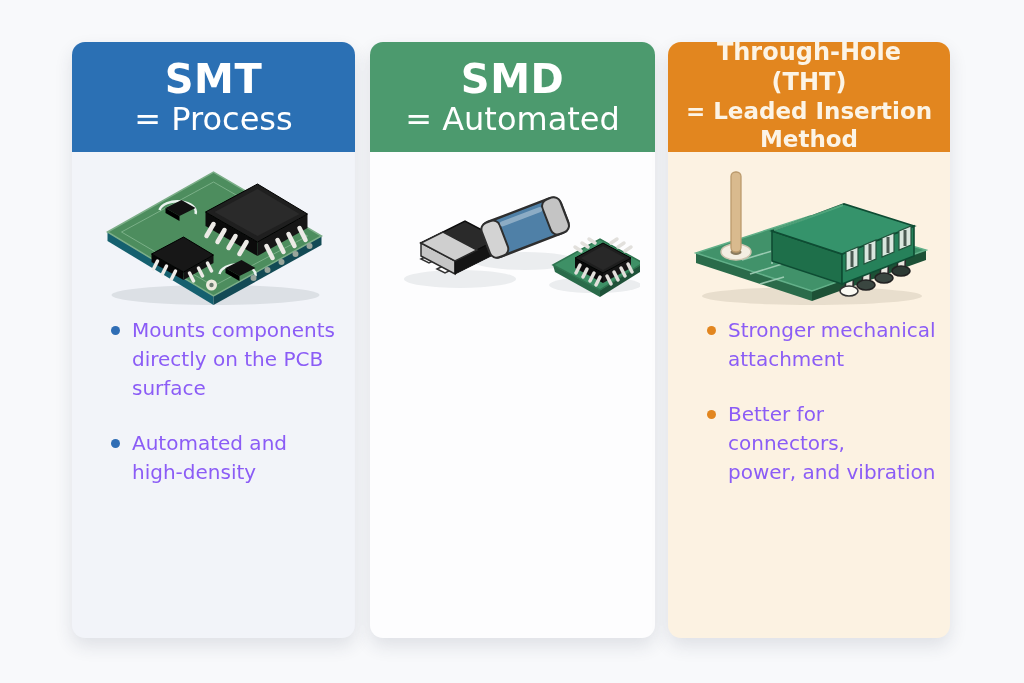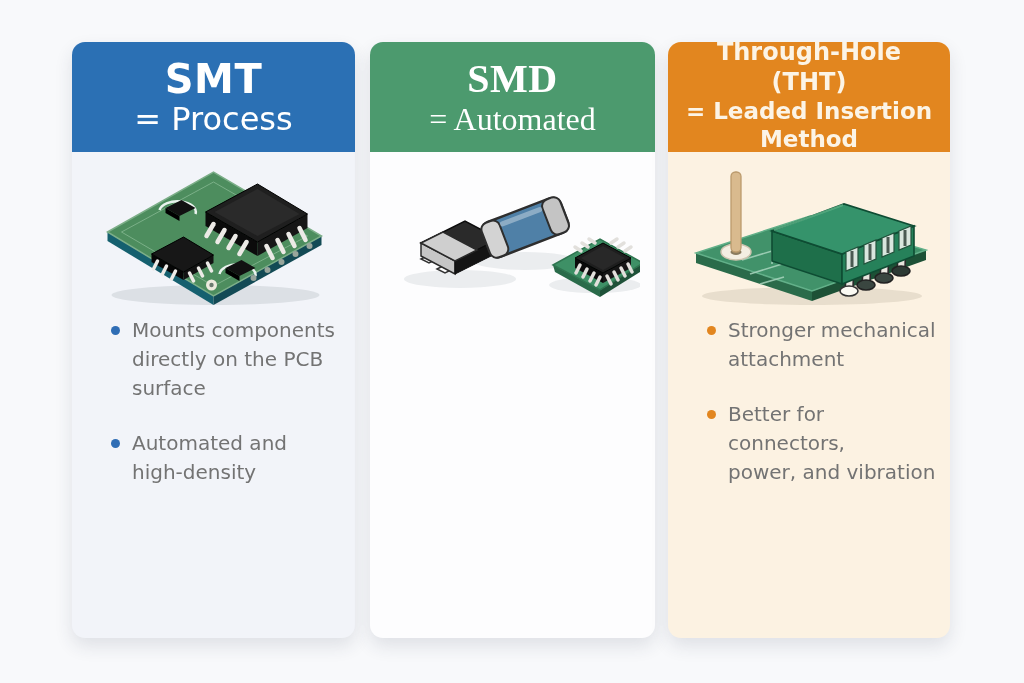--- a/index.html
+++ b/index.html
@@ -17,21 +17,21 @@
   .card{
     position:absolute;
     top:42px;height:596px;
     border-radius:13px;
     background:var(--body-bg);
     box-shadow:0 8px 18px rgba(40,50,70,0.12);
     overflow:hidden;
     display:flex;flex-direction:column;
   }
   .card-1{left:72px;width:283px;}
-  .card-2{left:370px;width:285px;font-family:Liberation Serif, serif;}
+  .card-2{left:370px;width:285px;}
   .card-3{left:668px;width:282px;}
   .card-header{
     height:110px;flex:0 0 110px;
     background:var(--accent);
     color:var(--header-text);
     display:flex;flex-direction:column;
     align-items:center;justify-content:center;
     text-align:center;
     padding:2px 8px 6px;box-sizing:border-box;
   }
@@ -53,21 +53,21 @@
     list-style:none;
     margin:6px 0 0;
     padding:0 12px 0 36px;
   }
   ul.bullets li{
     position:relative;
     padding-left:24px;
     margin-bottom:26px;
     font-size:20px;
     line-height:29px;
-    color:#737373;
+    color:#8b5cf6;
     white-space:pre-line;
   }
   ul.bullets li::before{
     content:"";
     position:absolute;left:3px;top:10px;
     width:9px;height:9px;border-radius:50%;
     background:var(--bullet);
   }
 </style>
 </head>

